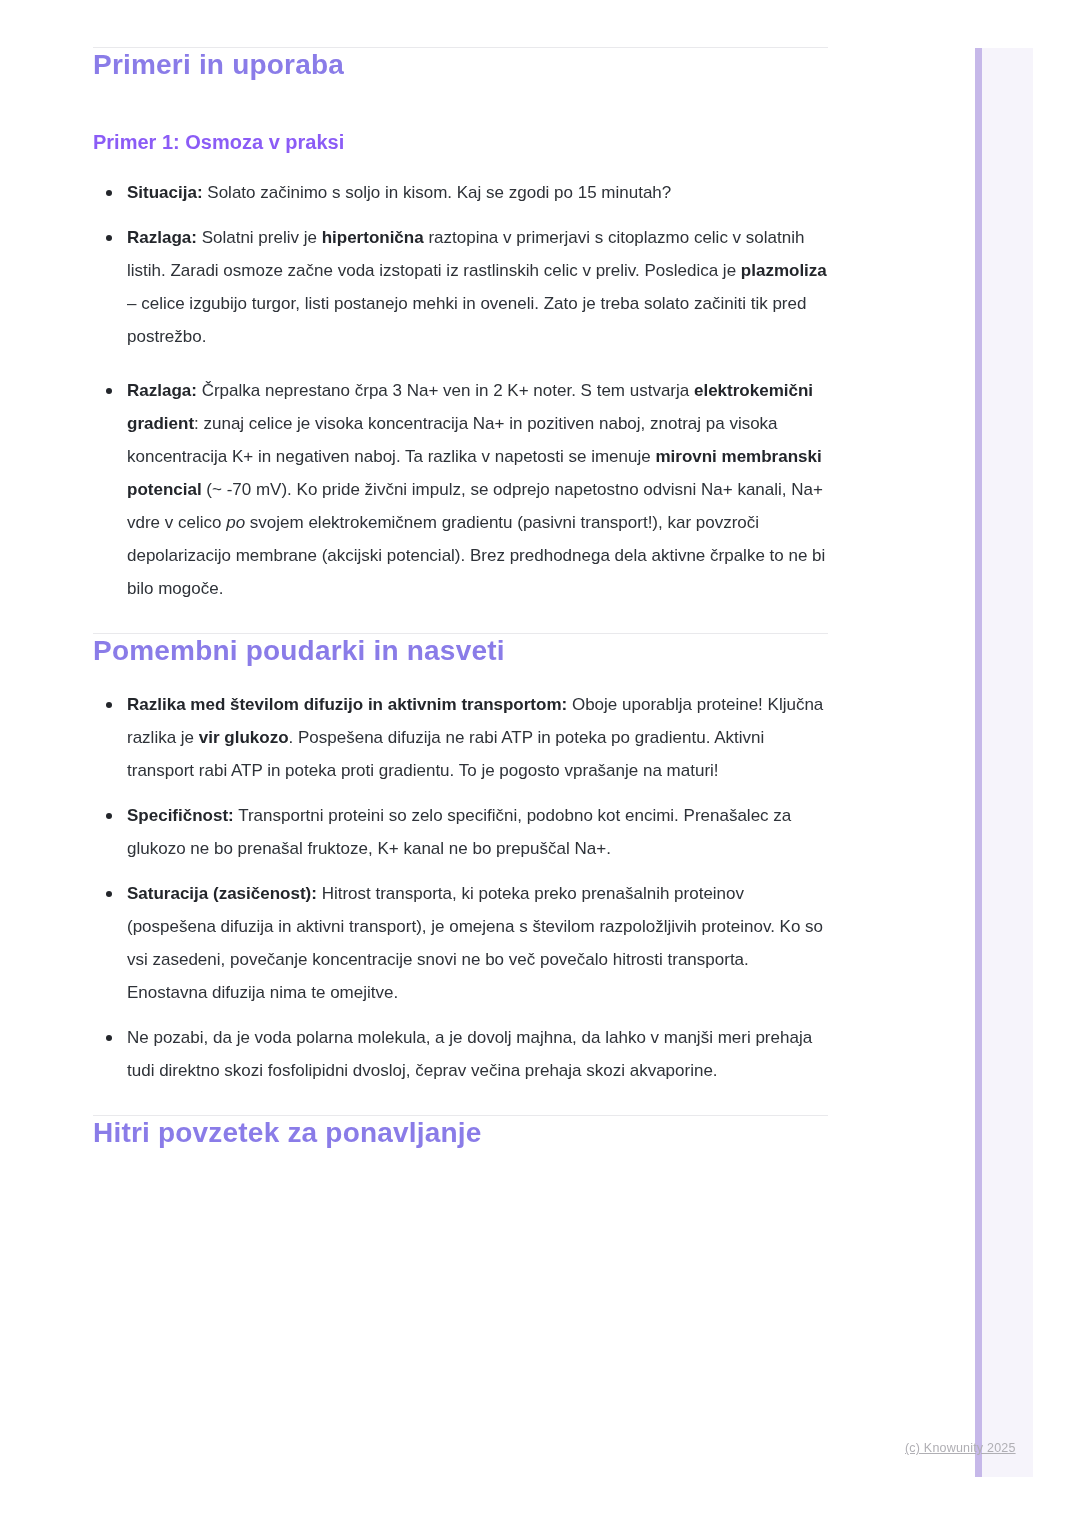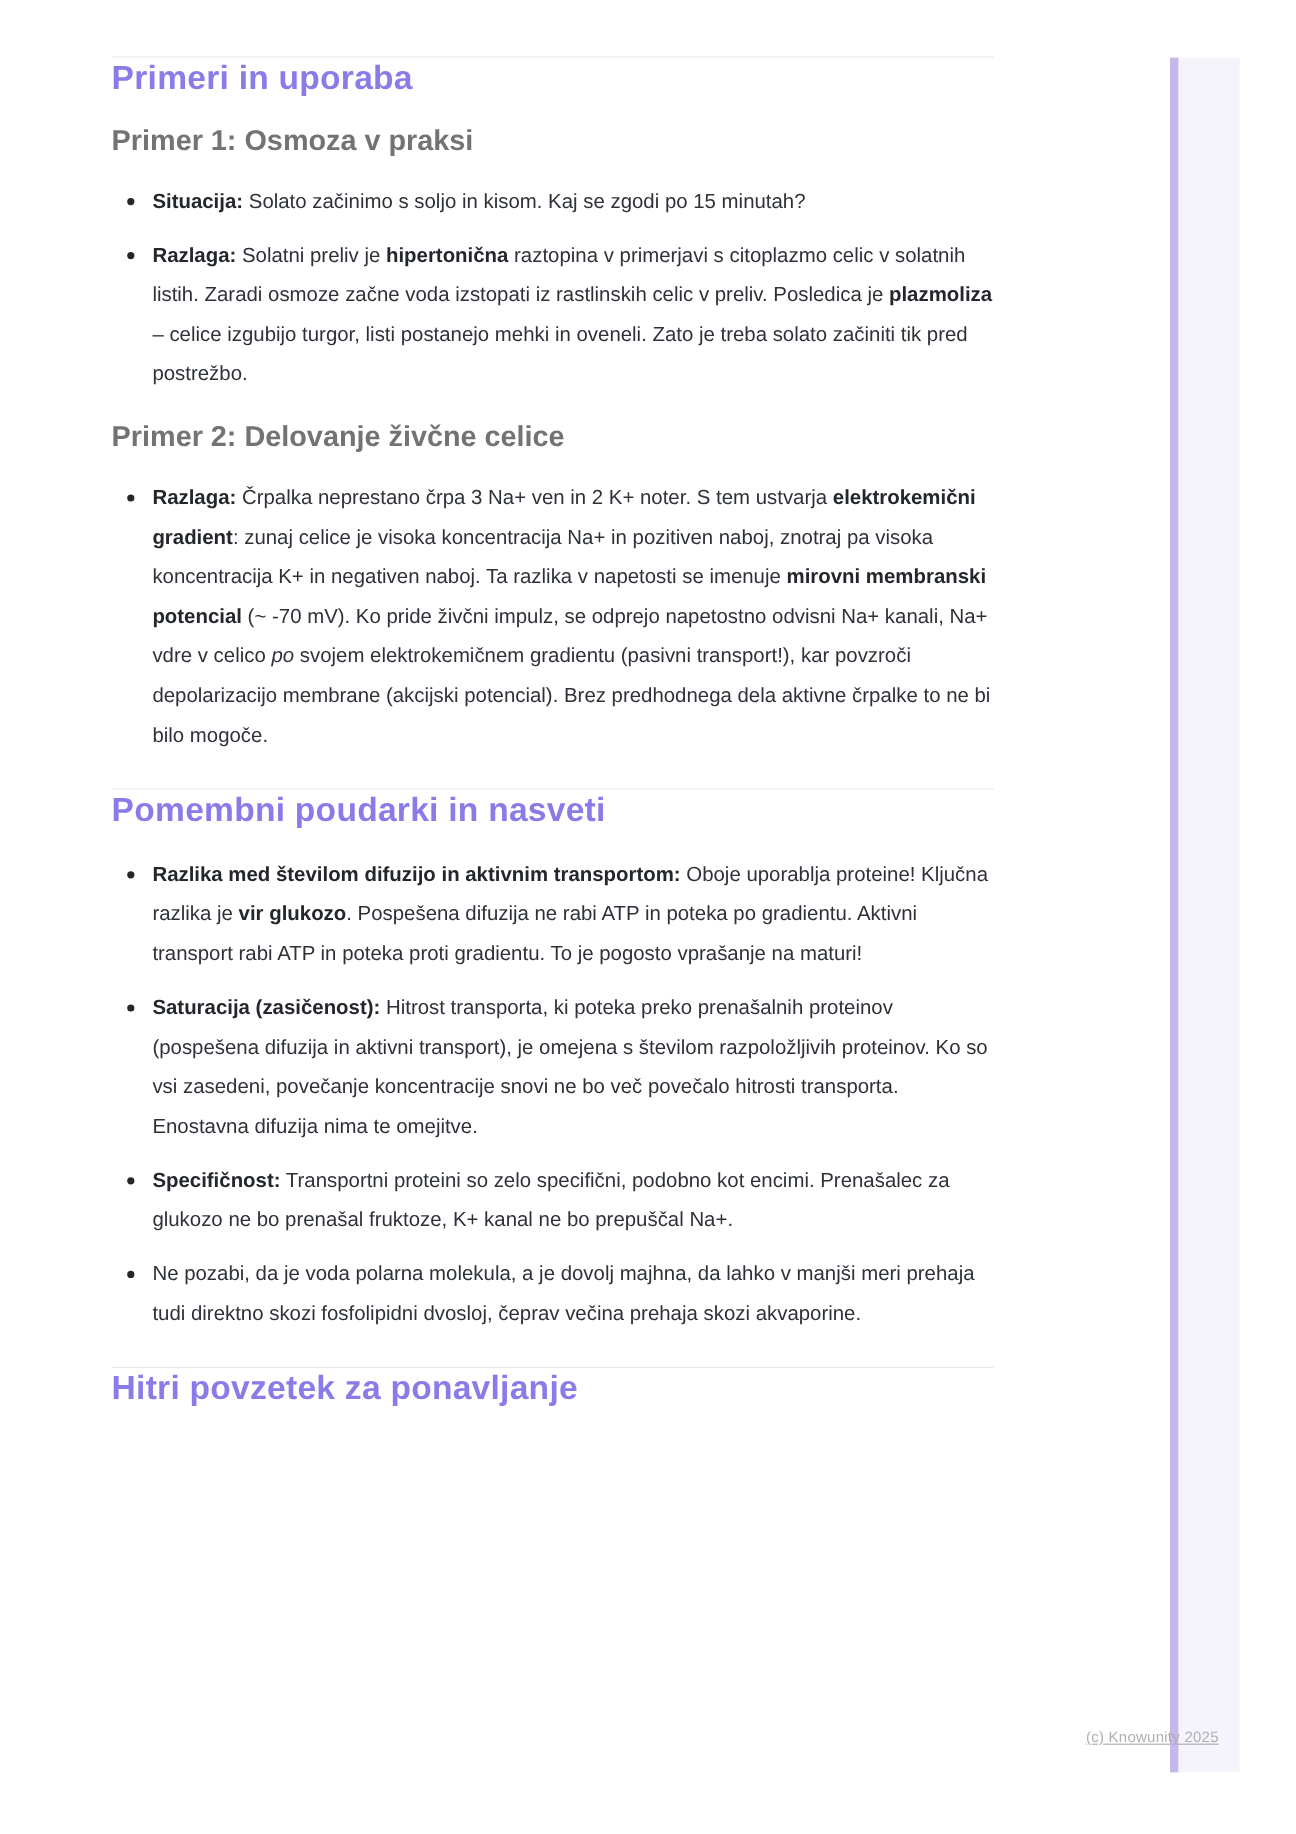--- a/index.html
+++ b/index.html
@@ -41,23 +41,23 @@
     height:1px;background:var(--divider);border:0;width:735px;
   }
   .divider.first{margin-top:47px;}
   .divider.later{margin-top:28px;}
   h2.section-heading{
     font-size:28px;line-height:33px;font-weight:bold;
     color:var(--heading);
     letter-spacing:.2px;
   }
   h3.sub-heading{
-    margin-top:24px;
-    font-size:24px;line-height:25px;font-weight:bold;
-    color:#737373;
+    margin-top:49px;
+    font-size:20px;line-height:25px;font-weight:bold;
+    color:#8b5cf6;
   }
   ul.bullet-list{
     list-style:none;
     margin-top:21px;
   }
   ul.bullet-list li{
     position:relative;
     padding-left:34px;
     font-size:17px;line-height:33px;
   }
@@ -79,28 +79,27 @@
   <div class="accent-bar"></div>
   <div class="copyright">(c) Knowunity 2025</div>
   <main class="content" id="content">
       <hr class="divider first">
       <h2 class="section-heading">Primeri in uporaba</h2>
       <h3 class="sub-heading">Primer 1: Osmoza v praksi</h3>
       <ul class="bullet-list">
         <li><span class="run-b">Situacija:</span><span> Solato začinimo s soljo in kisom. Kaj se zgodi po 15 minutah?</span></li>
         <li><span class="run-b">Razlaga:</span><span> Solatni preliv je </span><span class="run-b">hipertonična</span><span> raztopina v primerjavi s citoplazmo celic v solatnih listih. Zaradi osmoze začne voda izstopati iz rastlinskih celic v preliv. Posledica je </span><span class="run-b">plazmoliza</span><span> – celice izgubijo turgor, listi postanejo mehki in oveneli. Zato je treba solato začiniti tik pred postrežbo.</span></li>
       </ul>
-      <h3 class="sub-heading">Primer 2: Delovanje živčne celice</h3>
       <ul class="bullet-list">
         <li><span class="run-b">Razlaga:</span><span> Črpalka neprestano črpa 3 Na+ ven in 2 K+ noter. S tem ustvarja </span><span class="run-b">elektrokemični gradient</span><span>: zunaj celice je visoka koncentracija Na+ in pozitiven naboj, znotraj pa visoka koncentracija K+ in negativen naboj. Ta razlika v napetosti se imenuje </span><span class="run-b">mirovni membranski potencial</span><span> (~ -70 mV). Ko pride živčni impulz, se odprejo napetostno odvisni Na+ kanali, Na+ vdre v celico </span><span class=" run-i">po</span><span> svojem elektrokemičnem gradientu (pasivni transport!), kar povzroči depolarizacijo membrane (akcijski potencial). Brez predhodnega dela aktivne črpalke to ne bi bilo mogoče.</span></li>
       </ul>
       <hr class="divider later">
       <h2 class="section-heading">Pomembni poudarki in nasveti</h2>
       <ul class="bullet-list">
         <li><span class="run-b">Razlika med številom difuzijo in aktivnim transportom:</span><span> Oboje uporablja proteine! Ključna razlika je </span><span class="run-b">vir glukozo</span><span>. Pospešena difuzija ne rabi ATP in poteka po gradientu. Aktivni transport rabi ATP in poteka proti gradientu. To je pogosto vprašanje na maturi!</span></li>
+        <li><span class="run-b">Specifičnost:</span><span> Transportni proteini so zelo specifični, podobno kot encimi. Prenašalec za glukozo ne bo prenašal fruktoze, K+ kanal ne bo prepuščal Na+.</span></li>
         <li><span class="run-b">Saturacija (zasičenost):</span><span> Hitrost transporta, ki poteka preko prenašalnih proteinov (pospešena difuzija in aktivni transport), je omejena s številom razpoložljivih proteinov. Ko so vsi zasedeni, povečanje koncentracije snovi ne bo več povečalo hitrosti transporta. Enostavna difuzija nima te omejitve.</span></li>
-        <li><span class="run-b">Specifičnost:</span><span> Transportni proteini so zelo specifični, podobno kot encimi. Prenašalec za glukozo ne bo prenašal fruktoze, K+ kanal ne bo prepuščal Na+.</span></li>
         <li><span>Ne pozabi, da je voda polarna molekula, a je dovolj majhna, da lahko v manjši meri prehaja tudi direktno skozi fosfolipidni dvosloj, čeprav večina prehaja skozi akvaporine.</span></li>
       </ul>
       <hr class="divider later">
       <h2 class="section-heading">Hitri povzetek za ponavljanje</h2>
     </main>
 </div>
 
 </body></html>

